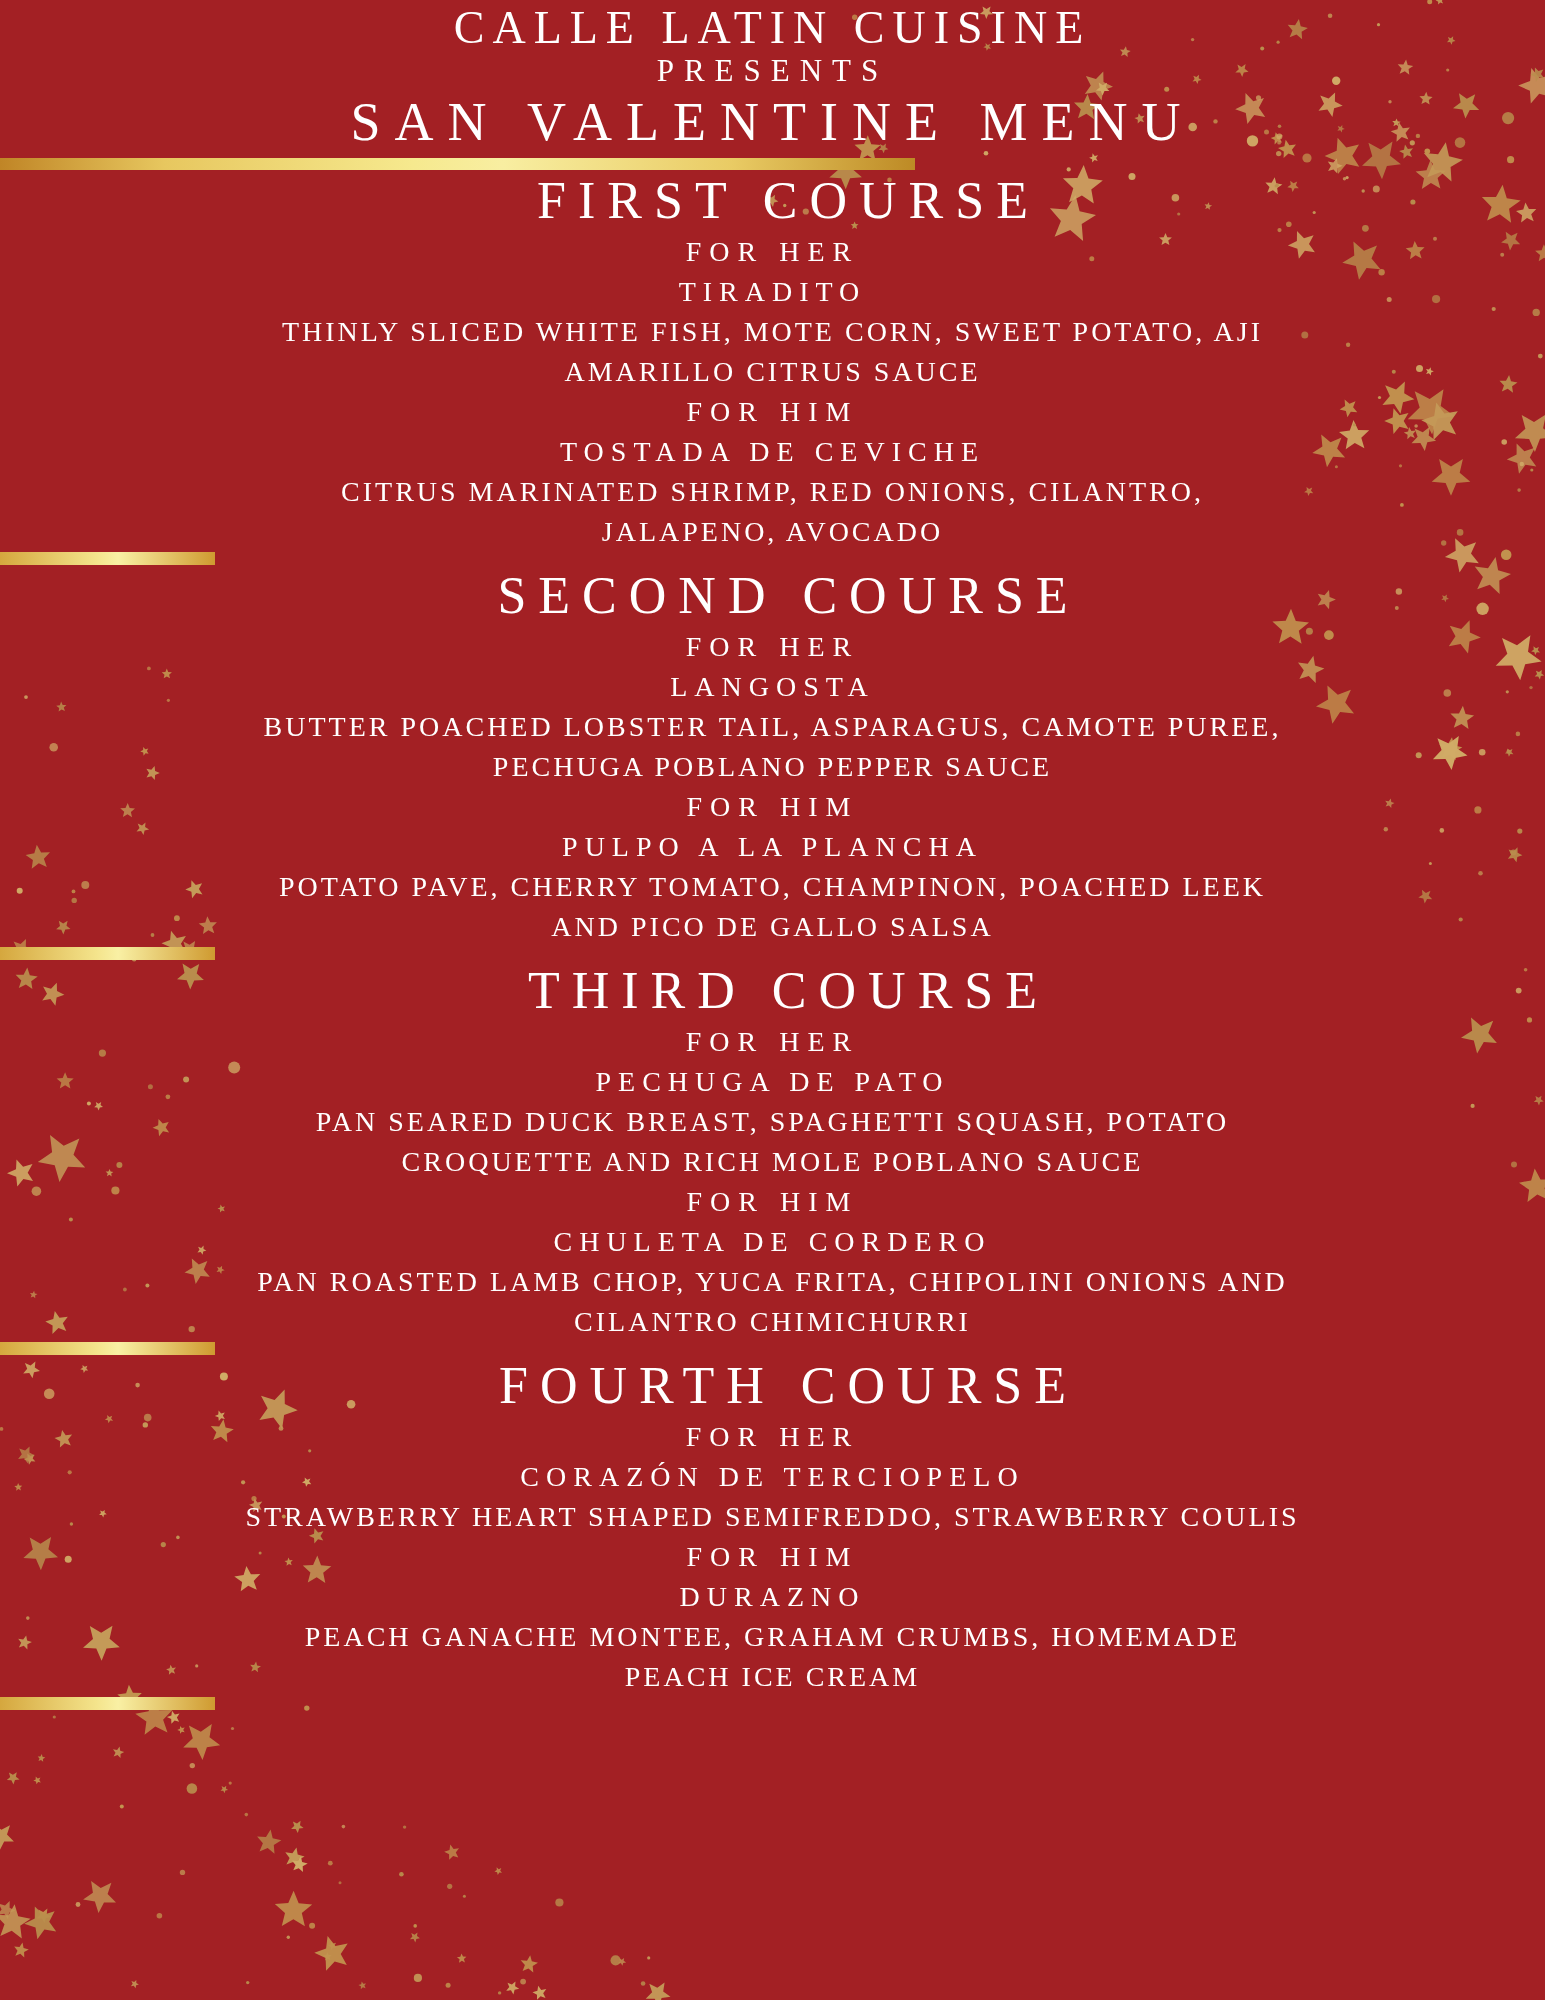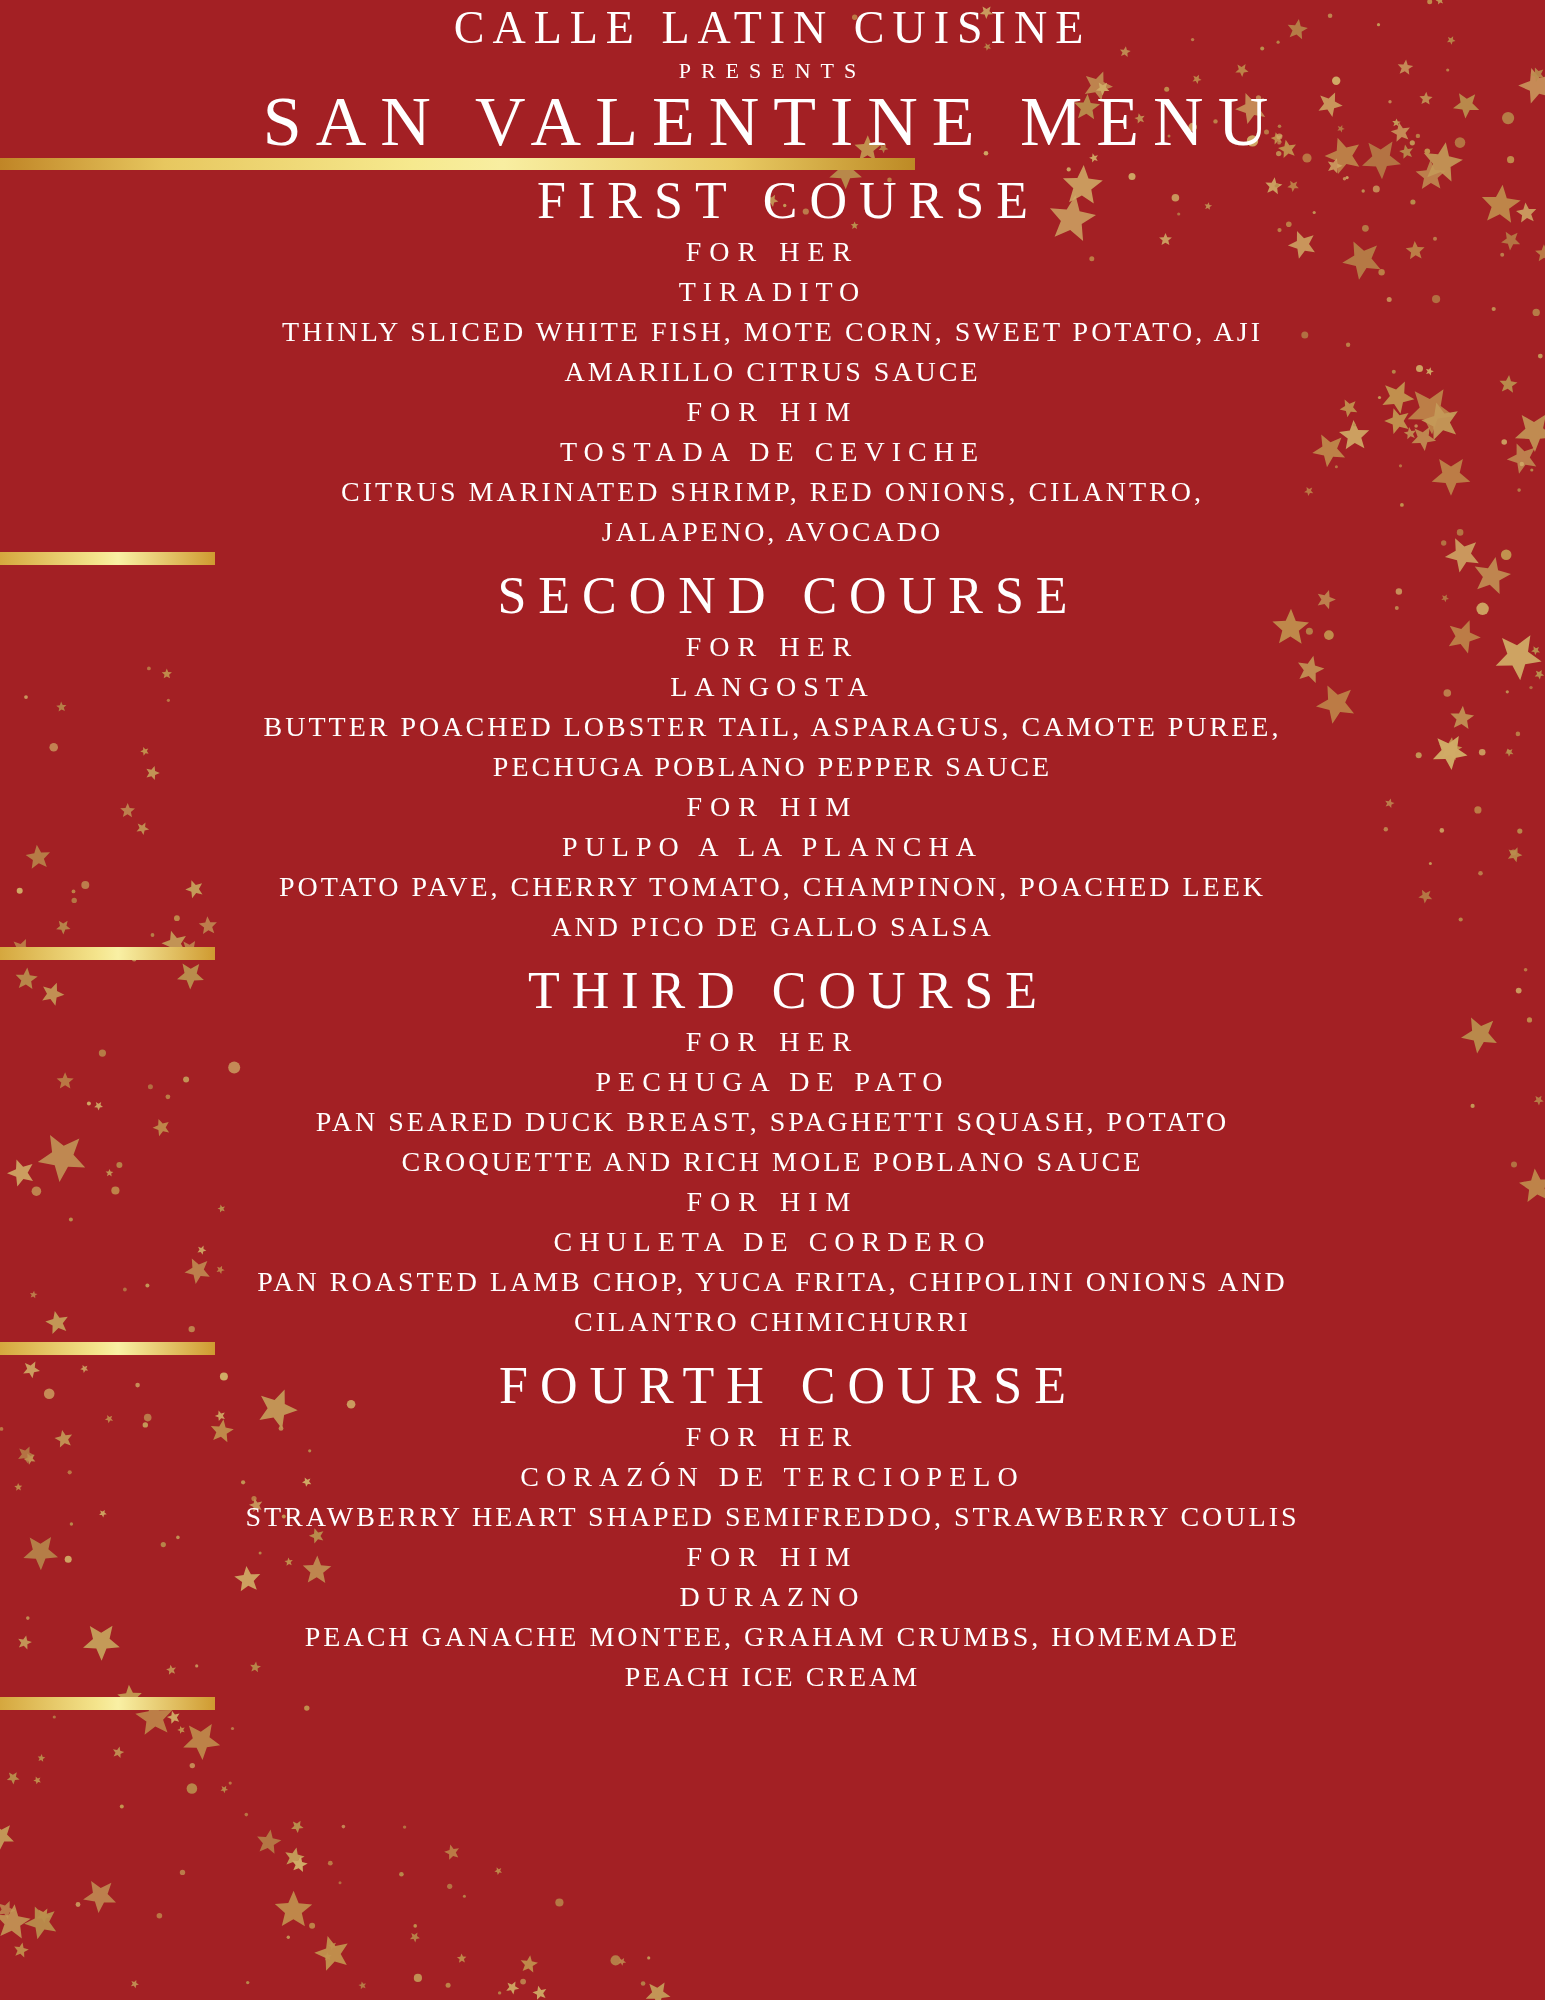--- a/index.html
+++ b/index.html
@@ -21,25 +21,25 @@
     width:100%;height:100%;
     text-align:center;
   }
   .menu div,.menu h1,.menu h2{margin:0;font-weight:normal;white-space:nowrap;}
   .brand{
     margin-top:18px;
     font-size:46px;letter-spacing:8px;line-height:56px;
   }
   .presents{
     margin-top:36px;
-    font-size:22px;letter-spacing:10px;line-height:30px;
+    font-size:31px;letter-spacing:10px;line-height:30px;
   }
   .title{
     margin-top:14px;
-    font-size:70px;letter-spacing:14px;line-height:72px;
+    font-size:54px;letter-spacing:14px;line-height:72px;
   }
   .rule-long{
     width:915px;height:12px;
     margin:3px auto 0 auto;
     background:linear-gradient(90deg,#c08526 0%,#e7c75f 18%,#f6e98e 45%,#f8eea1 55%,#e9cb64 80%,#bd8a25 100%);
   }
   .rule-short{
     width:215px;height:13px;
     margin:16px auto 0 auto;
     background:linear-gradient(90deg,#d5a73e 0%,#f4e48c 45%,#f9f0a4 55%,#cf9a30 100%);

